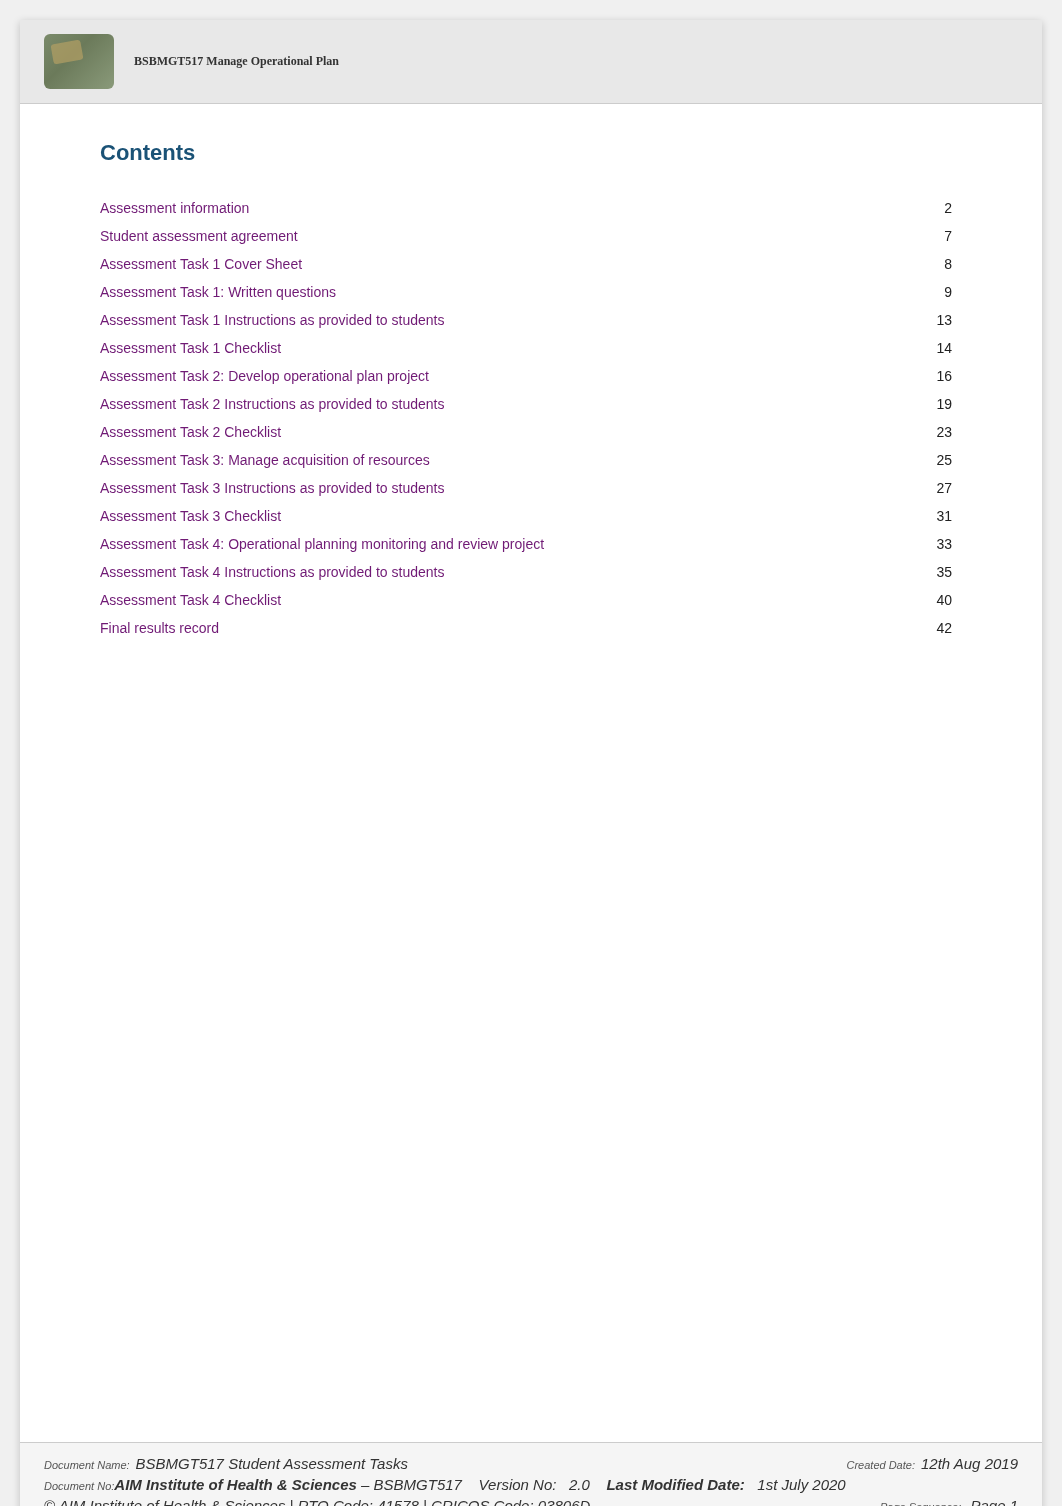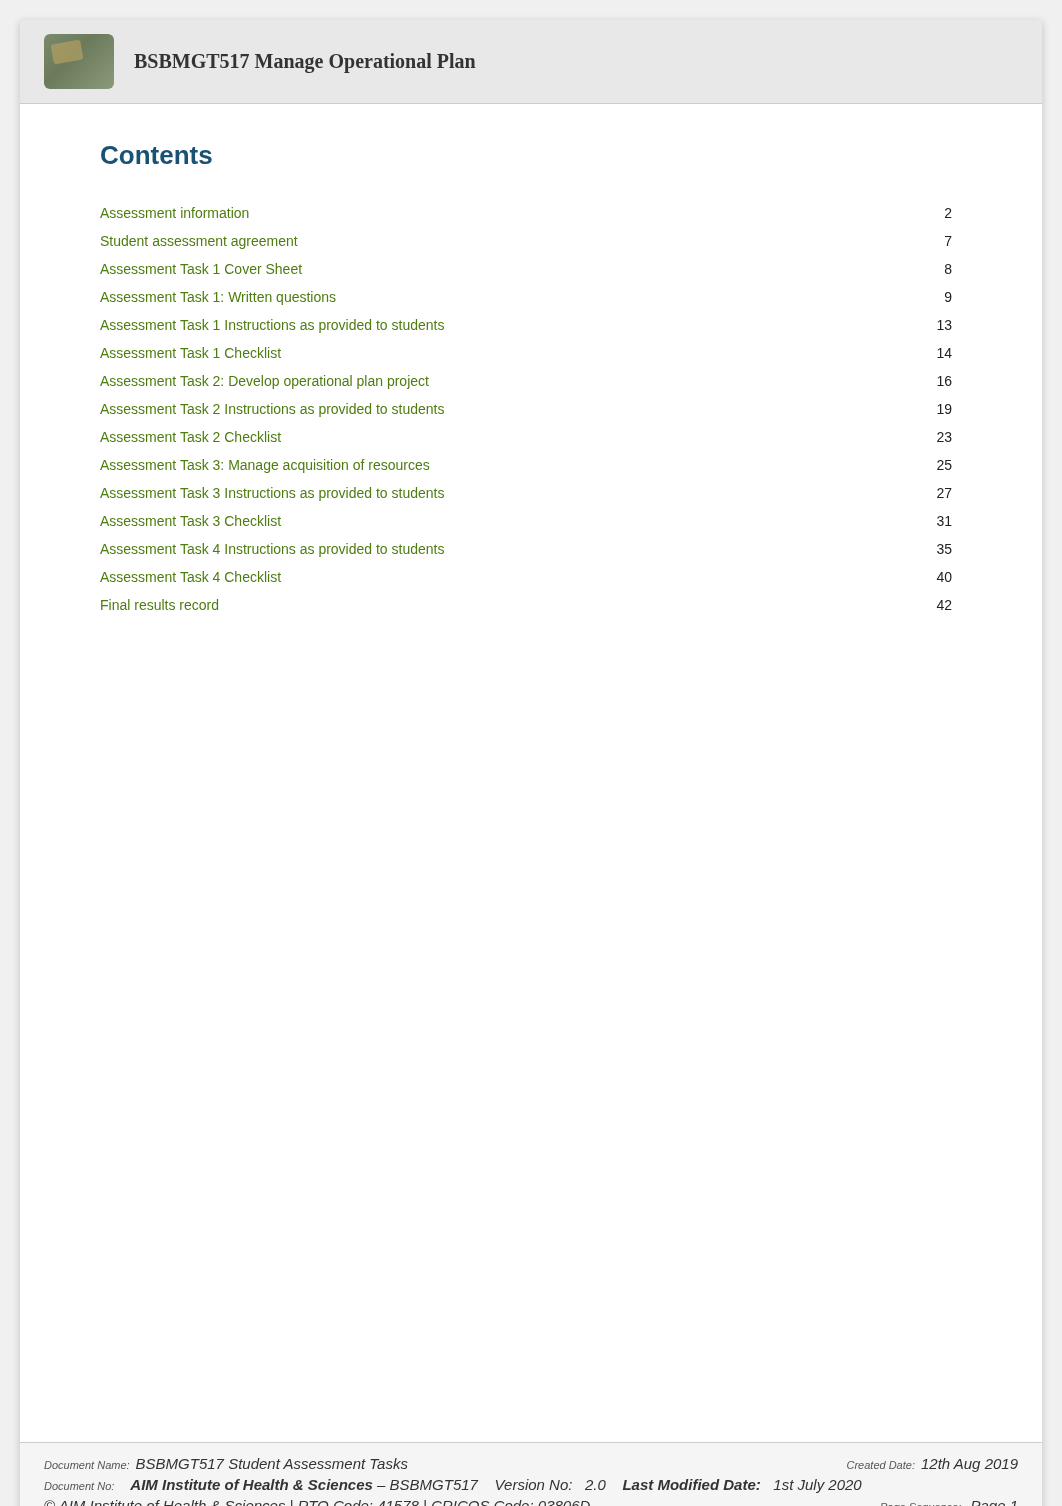--- a/index.html
+++ b/index.html
@@ -42,32 +42,32 @@
     .header-logo::after {
       content: '';
       position: absolute;
       top: 8px; left: 8px;
       width: 30px; height: 20px;
       background: rgba(180,160,100,0.7);
       border-radius: 3px;
       transform: rotate(-10deg);
     }
     .header-title {
-      font-size: 20px;
+      font-size: 12px;
       font-weight: bold;
       color: #333;
       font-family: 'Times New Roman', serif;
     }
     
     .content {
       flex: 1;
       padding: 36px 80px 40px 80px;
     }
     .contents-heading {
-      font-size: 26px;
+      font-size: 22px;
       font-weight: bold;
       color: #1a5276;
       margin-bottom: 28px;
     }
     .toc-table {
       width: 100%;
       border-collapse: collapse;
     }
     .toc-table tr td {
       padding: 6px 0;
@@ -77,21 +77,21 @@
     }
     .toc-table tr td:first-child {
       width: 85%;
     }
     .toc-table tr td:last-child {
       text-align: right;
       width: 15%;
       padding-right: 10px;
     }
     .toc-table tr td.toc-item-label {
-      color: #4d7c0f;
+      color: #701a75;
       margin-left: 14px;
     }
     
     .footer {
       background: #f5f5f5;
       border-top: 1px solid #ccc;
       padding: 12px 24px;
       font-size: 11px;
       color: #333;
     }
@@ -181,20 +181,24 @@
       <td class="toc-item-label">Assessment Task 3: Manage acquisition of resources</td>
       <td>25</td>
     </tr>
           <tr>
       <td class="toc-item-label">Assessment Task 3 Instructions as provided to students</td>
       <td>27</td>
     </tr>
           <tr>
       <td class="toc-item-label">Assessment Task 3 Checklist</td>
       <td>31</td>
+    </tr>
+          <tr>
+      <td class="toc-item-label">Assessment Task 4: Operational planning monitoring and review project</td>
+      <td>33</td>
     </tr>
           <tr>
       <td class="toc-item-label">Assessment Task 4 Instructions as provided to students</td>
       <td>35</td>
     </tr>
           <tr>
       <td class="toc-item-label">Assessment Task 4 Checklist</td>
       <td>40</td>
     </tr>
           <tr>
@@ -210,21 +214,21 @@
       <div class="ft-row">
         <span class="footer-col-label">Document Name:</span>
         <span class="footer-col-value">BSBMGT517 Student Assessment Tasks</span>
       </div>
       <div class="ft-row">
         <span class="footer-col-label">Created Date:</span>
         <span class="footer-col-value">12th Aug 2019</span>
       </div>
     </div>
     <div class="footer-bottom">
-      <div style="display:flex; gap:16px; align-items:baseline;">
+      <div style="display:flex; align-items:baseline;">
         <span class="footer-col-label">Document No:</span>
         <span class="footer-col-value">
           <strong>AIM Institute of Health &amp; Sciences</strong>
           <span>– BSBMGT517</span>
           &nbsp;&nbsp;
           <span>Version No:</span>
           &nbsp;
           <span>2.0</span>
           &nbsp;&nbsp;
           <strong>Last Modified Date:</strong>

